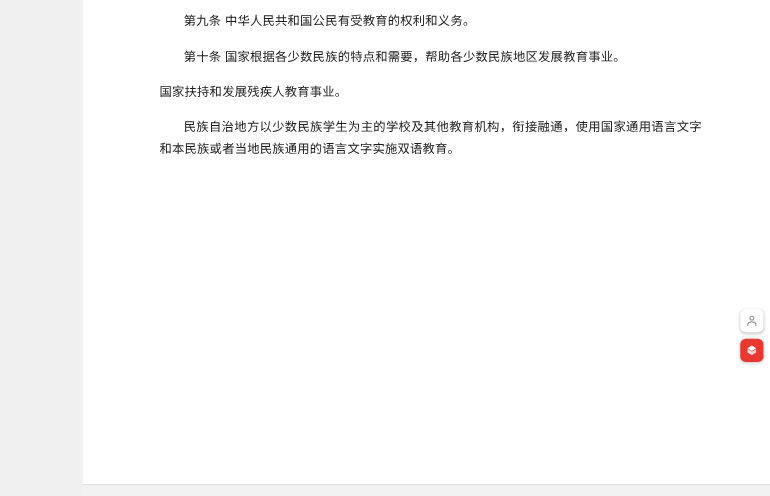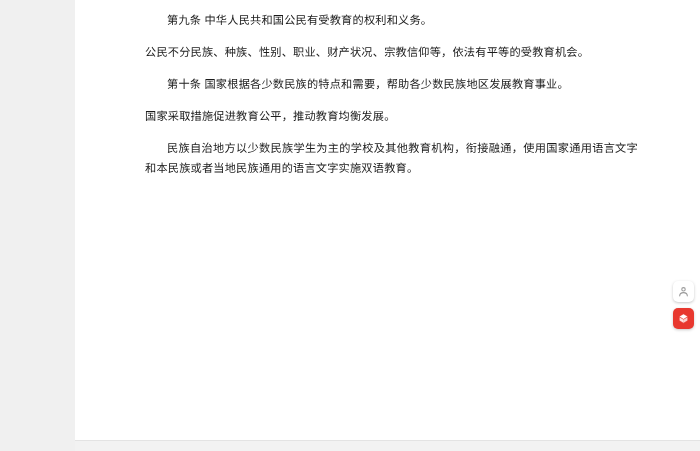--- a/index.html
+++ b/index.html
@@ -101,23 +101,22 @@
 <body>
 
 <div id="page">
 
   <div class="gutter-left"></div>
 
   <div class="doc-sheet">
     <div class="doc-inner">
 
       <p class="para indent">第九条 中华人民共和国公民有受教育的权利和义务。</p>
-      <p class="para">公民不分民族、种族、性别、职业、财产状况、宗教信仰等，依法有平等的受教育机会。</p>
       <p class="para indent">第十条 国家根据各少数民族的特点和需要，帮助各少数民族地区发展教育事业。</p>
-      <p class="para">国家采取措施促进教育公平，推动教育均衡发展。</p>
+      <p class="para">国家扶持和发展残疾人教育事业。</p>
       <p class="para indent">民族自治地方以少数民族学生为主的学校及其他教育机构，衔接融通，使用国家通用语言文字和本民族或者当地民族通用的语言文字实施双语教育。</p>
 
     </div>
   </div>
 
   <div class="sheet-bottom-edge"></div>
 
   <div class="float-widgets">
     <div class="fw-btn">
       <span>

